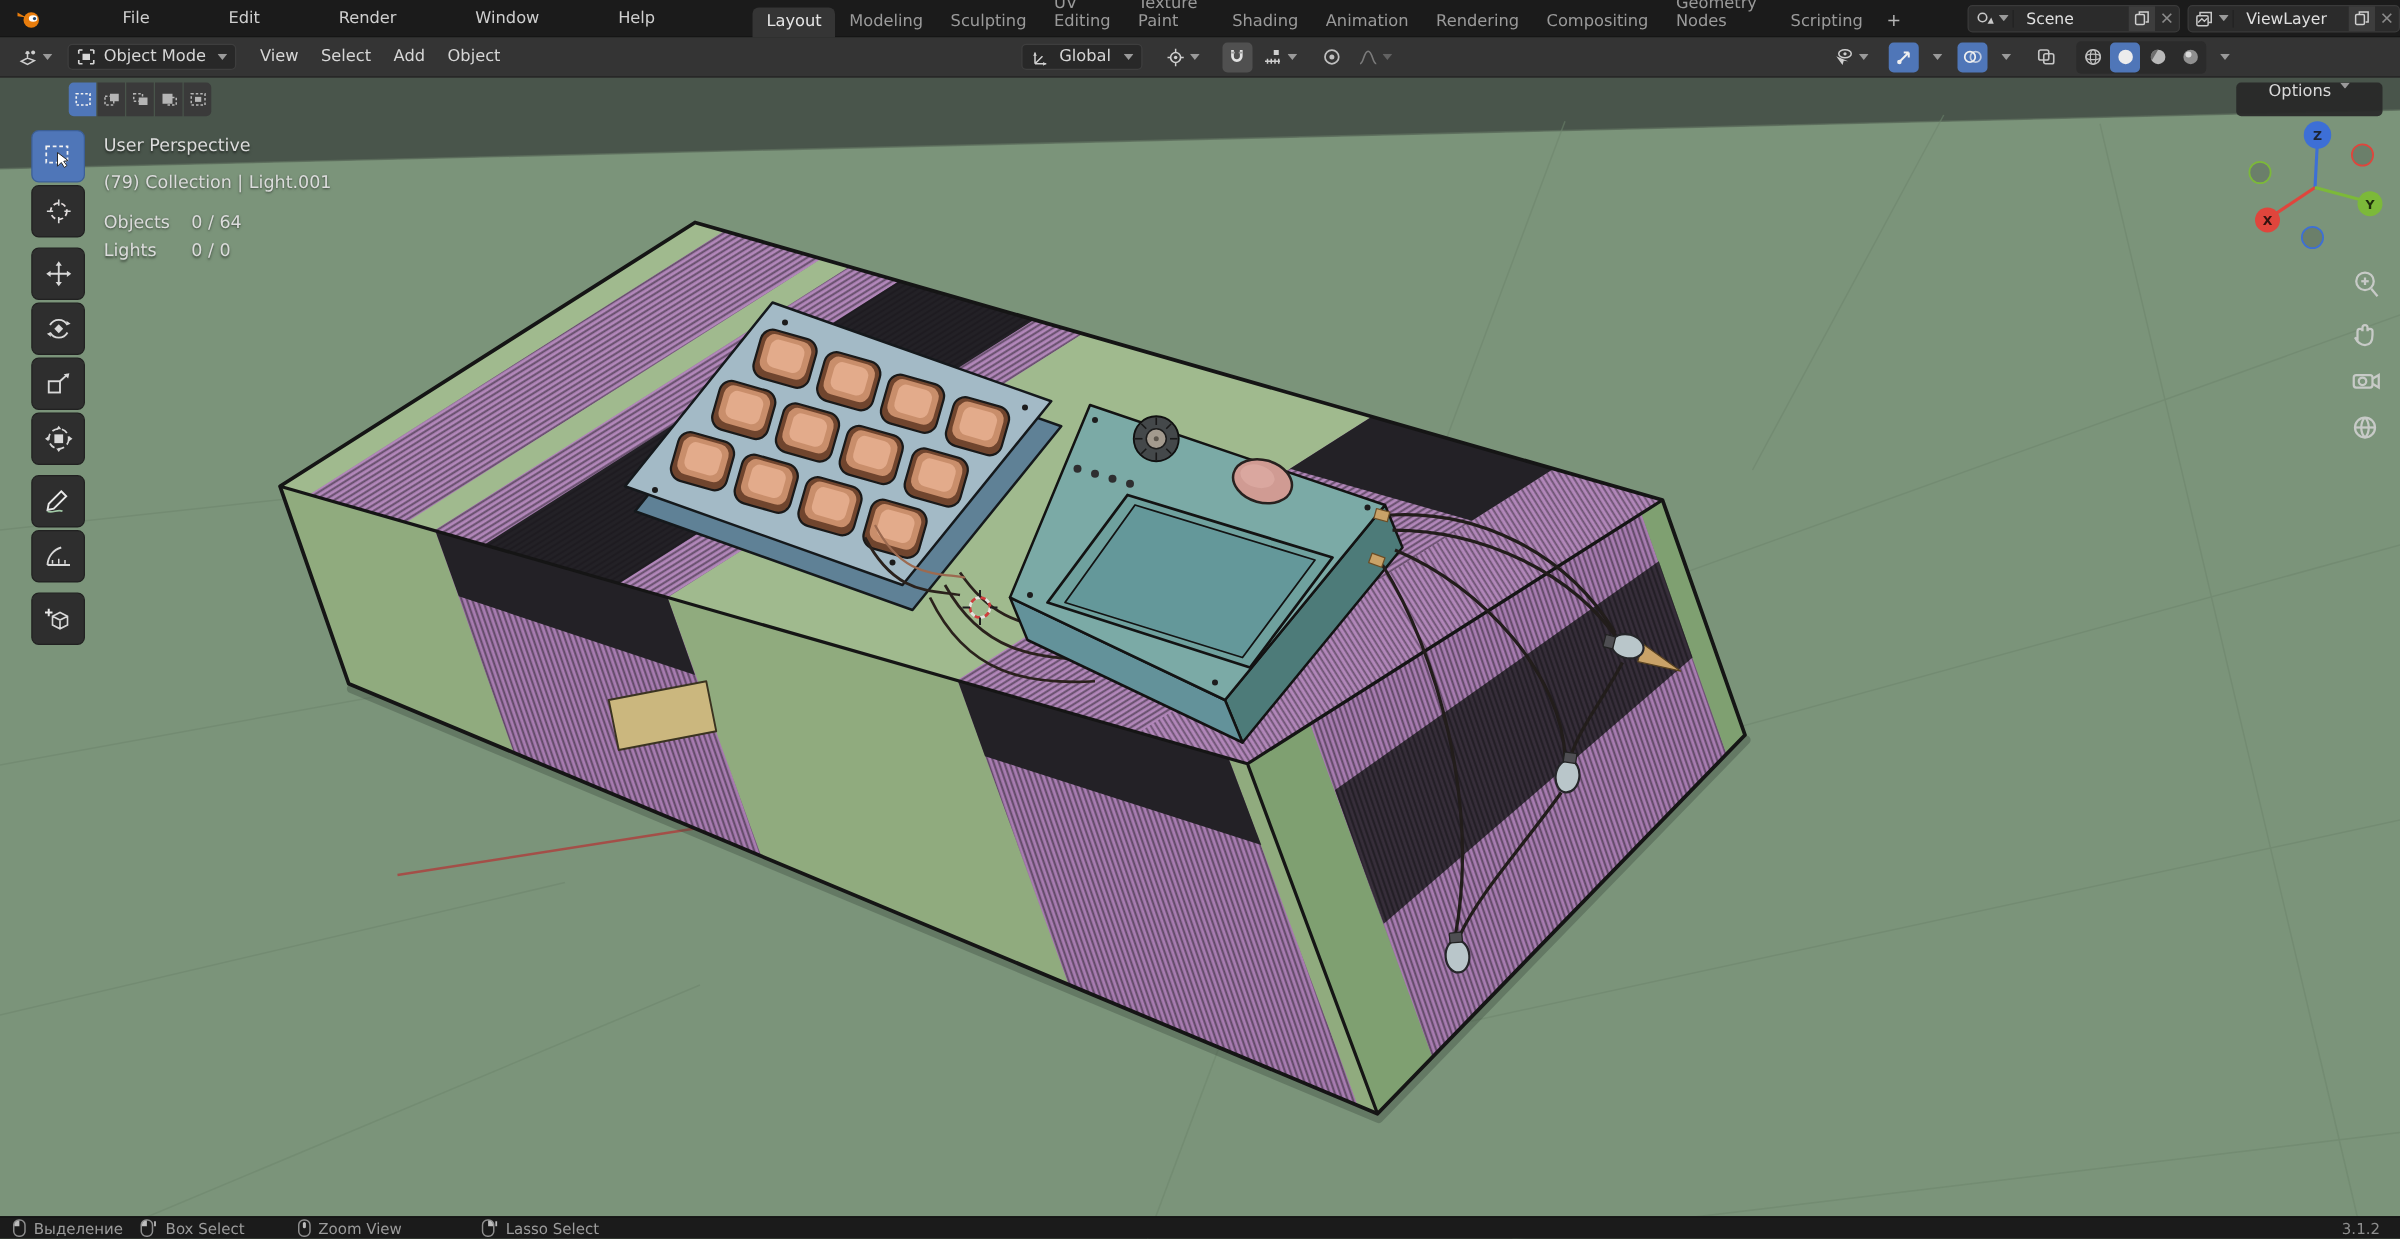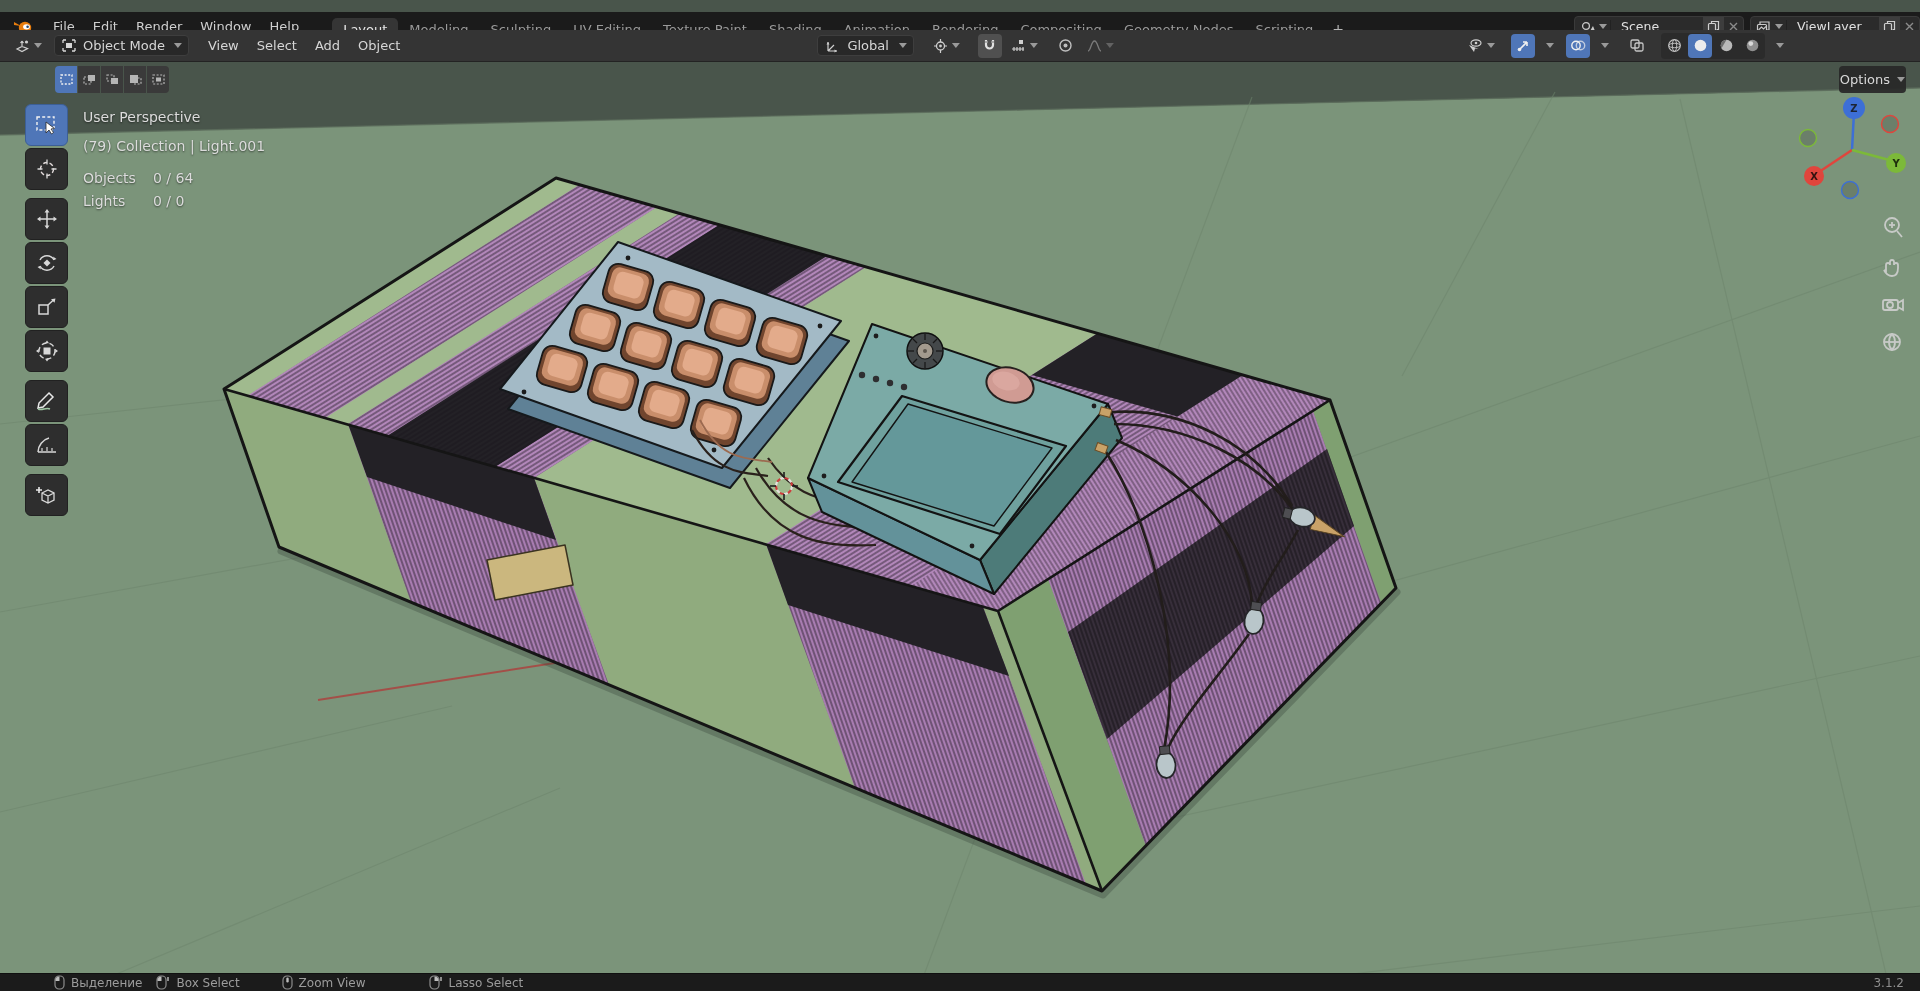--- a/index.html
+++ b/index.html
@@ -4,22 +4,22 @@
 <style>
   * { margin:0; padding:0; box-sizing:border-box; }
   html,body { width:1920px; height:991px; overflow:hidden; background:#1b1b1b;
     font-family:"DejaVu Sans","Liberation Sans",sans-serif; }
   .app { position:relative; width:1920px; height:991px; }
 
   
   #scene { position:absolute; left:0; top:0; z-index:0; }
 
   
-  .topbar { position:absolute; left:0; top:12px; width:1920px; height:30px; background:#1b1b1b;
-    display:flex; align-items:center; z-index:5; border-bottom:1px solid #141414;}
+  .topbar { position:absolute; left:0; top:0; width:1920px; height:30px; background:#1b1b1b;
+    display:flex; align-items:center; z-index:5; border-bottom:1px solid #141414;gap:45px;}
   .logo { margin-left:12px; margin-right:10px; display:flex; align-items:center;}
   .menu-item { color:#cfcfcf; font-size:13px; padding:0 9px; height:30px; line-height:30px; cursor:default;}
   .tabs { display:flex; align-items:flex-end; height:30px; margin-left:24px;}
   .tab { color:#9a9a9a; font-size:13px; padding:4px 11px 5px 11px; border-radius:5px 5px 0 0; }
   .tab.active { background:#353535; color:#e6e6e6; }
   .tab.plus { color:#b5b5b5; font-size:14px; padding:4px 8px 5px 8px;}
   .idfields { margin-left:auto; display:flex; gap:6px; align-items:center;}
   .idfield { display:flex; align-items:center; background:#2b2b2b; border:1px solid #3a3a3a; border-radius:4px; height:22px;}
   .idfield .ficon { display:flex; align-items:center; padding:0 3px 0 5px; border-right:1px solid #222;}
   .idfield .fname { color:#e0e0e0; font-size:12.5px; padding:0 10px; min-width:92px;}
@@ -39,37 +39,37 @@
   .group { display:flex; align-items:center; gap:2px;}
   .dim { opacity:.45; }
 
   
   .selmodes { position:absolute; left:55px; top:66px; z-index:4; display:flex; gap:1px;}
   .smbtn { width:22px; height:27px; background:#3a3a3a; display:flex; align-items:center; justify-content:center;}
   .smbtn:first-child { border-radius:4px 0 0 4px; }
   .smbtn:last-child { border-radius:0 4px 4px 0; }
   .smbtn.active { background:#4f76b8; }
   .options-btn { position:absolute; right:14px; top:66px; height:27px; z-index:4;
-    background:rgba(40,40,40,.93); border-radius:4px; display:flex; align-items:center; padding:0 1px;
+    background:rgba(40,40,40,.93); border-radius:4px; display:flex; align-items:flex-start; padding:0 26px;
     color:#d8d8d8; font-size:13px; gap:4px;}
 
   .toolbar { position:absolute; left:25px; top:104px; width:43px; z-index:4;}
   .tool { position:absolute; left:0; width:43px; height:42px; background:#2e2e2e; border:1px solid #212121;
     border-radius:6px; display:flex; align-items:center; justify-content:center;}
   .tool.active { background:#4f76b8; border-color:#3c5f96;}
 
   .vp-text { position:absolute; left:83px; top:110px; z-index:3; color:#dcdcdc; font-size:14px;
     text-shadow:0 1px 2px rgba(0,0,0,.55); line-height:1;}
   .vp-text .row { margin-bottom:0; position:absolute; left:0; white-space:nowrap;}
   .statrow { display:flex; }
   .statrow .lbl { display:inline-block; width:70px; }
 
   
   .statusbar { position:absolute; left:0; top:973px; width:1920px; height:18px; background:#1b1b1b;
-    border-top:1px solid #101010; display:flex; align-items:center; z-index:5; color:#9c9c9c; font-size:12px;padding-left:44px;}
+    border-top:1px solid #101010; display:flex; align-items:center; z-index:5; color:#9c9c9c; font-size:12px;}
   .skey { display:flex; align-items:center; gap:6px; }
   .skey .txt { white-space:nowrap; }
   .version { margin-left:auto; margin-right:16px; color:#8d8d8d;}
 </style>
 </head>
 <body>
 
 <div class="app">
 
 <svg id="scene" width="1920" height="991" viewBox="0 0 1920 991">

